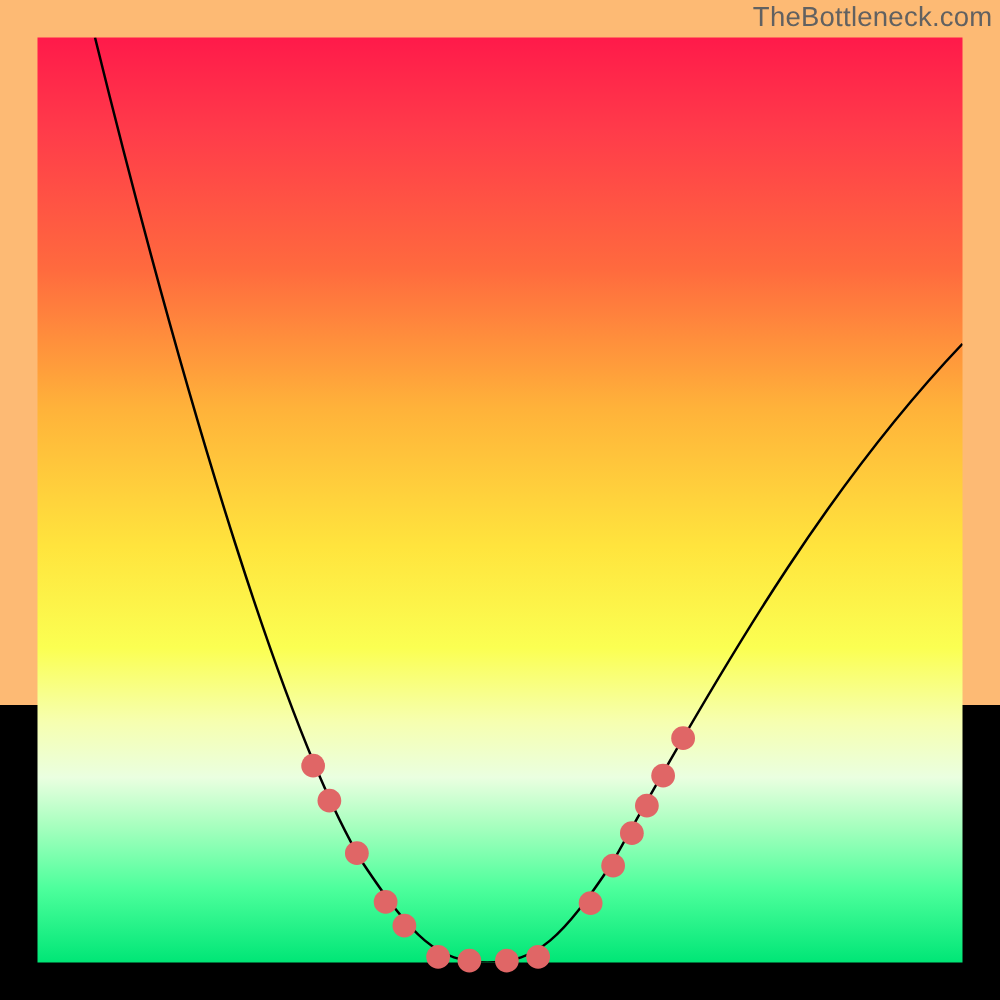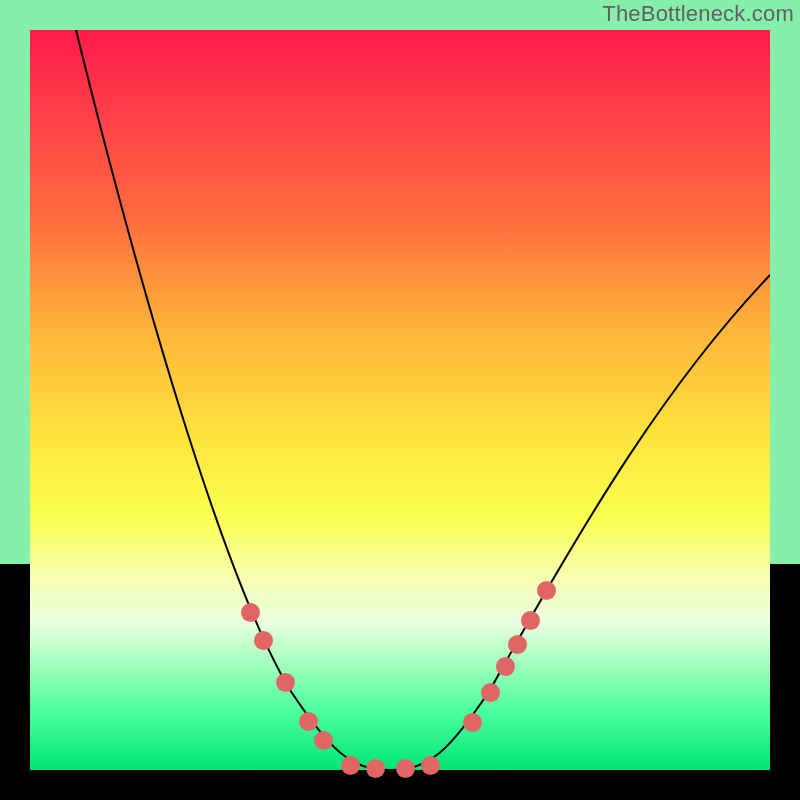--- a/index.html
+++ b/index.html
@@ -9,21 +9,21 @@
     height: 800px;
     background: #000;
     overflow: hidden;
   }
   .frame {
     position: absolute;
     left: 0;
     top: 0;
     width: 800px;
     height: 564px;
-    background: #86efac;
+    background: #fdba74;
   }
   .plot {
     position: absolute;
     left: 30px;
     top: 30px;
     width: 740px;
     height: 740px;
     background: linear-gradient(
       to bottom,
       #ff1a4a 0%,

